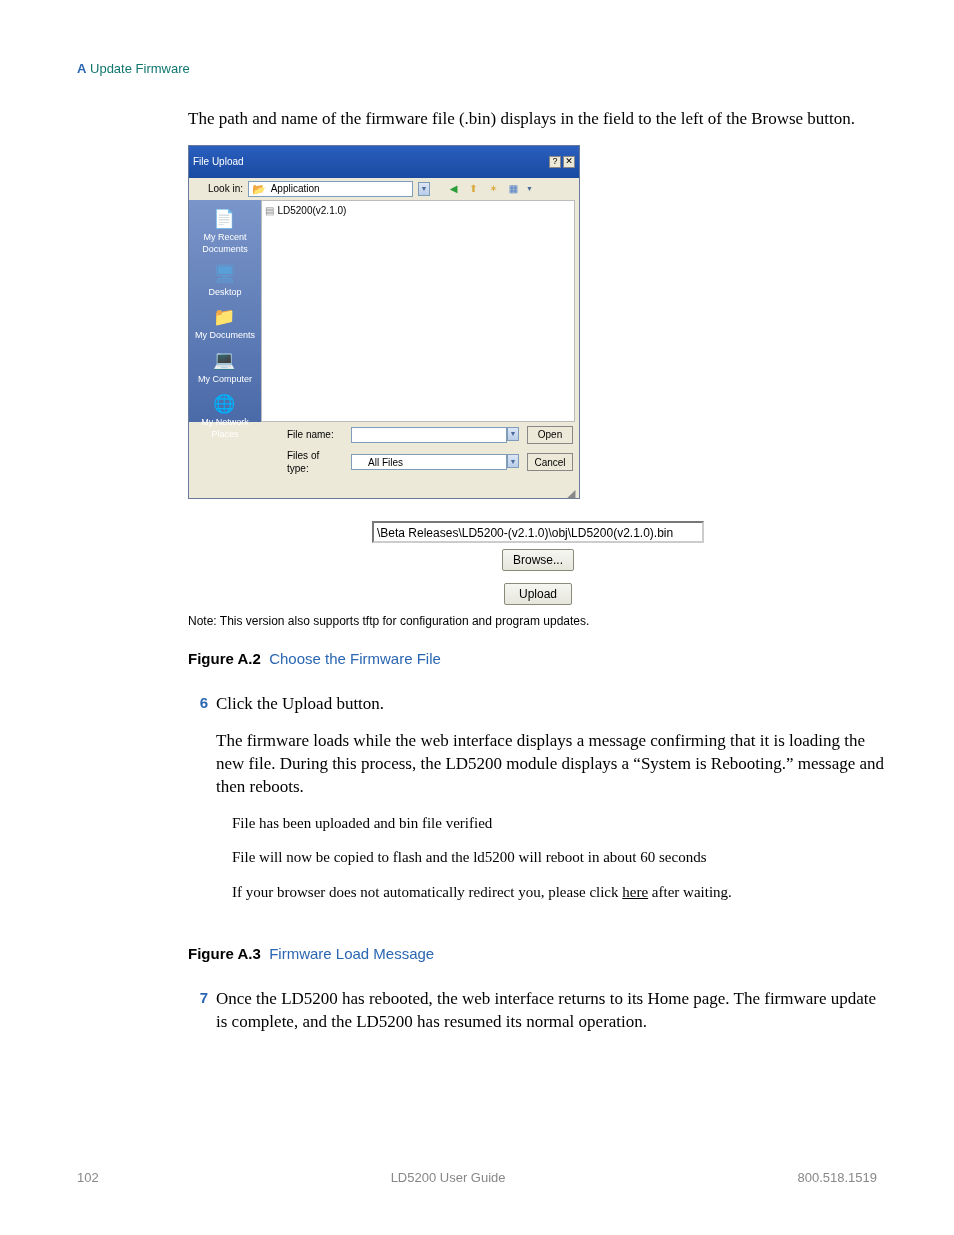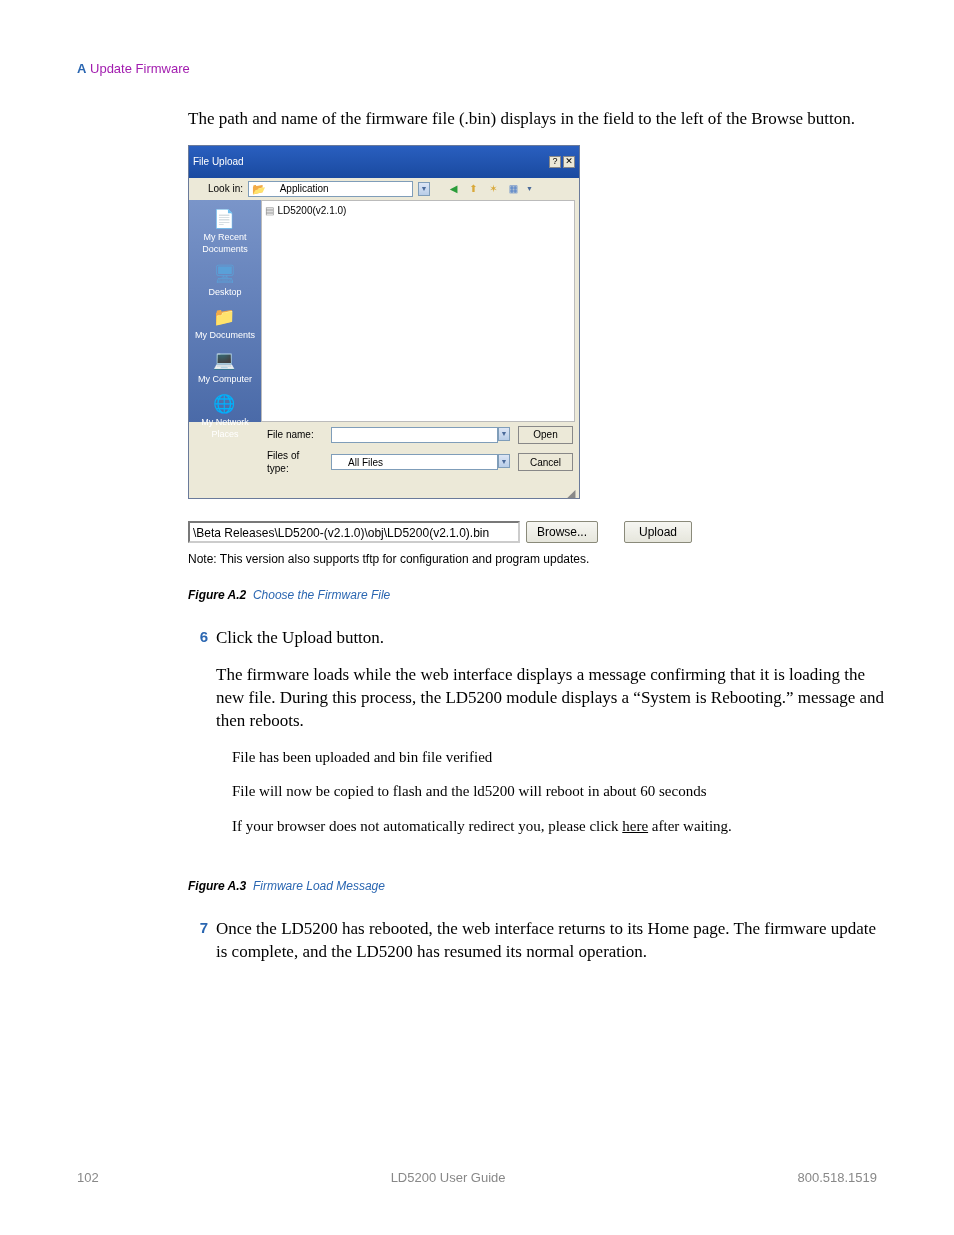--- a/index.html
+++ b/index.html
@@ -14,21 +14,21 @@
     line-height: 1.35;
   }
   .header {
     position: absolute;
     top: 60px;
     left: 77px;
     font-family: Arial, Helvetica, sans-serif;
     font-size: 13px;
   }
   .header .appx { color: #2a66b1; font-weight: bold; }
-  .header .title { color: #a21caf; text-align: center; }
+  .header .title { color: #0f766e; text-align: center; }
   .content {
     position: absolute;
     left: 188px;
     top: 108px;
     width: 700px;
   }
   .para { margin-bottom: 14px; }
 
   
   .dlg {
@@ -136,40 +136,41 @@
   }
   .file-item {
     display: flex;
     align-items: center;
     gap: 3px;
     font-size: 10px;
   }
   .dlg-bottom {
     padding: 4px 6px 6px;
     background: #ece9d8;
+    gap: 20px;
   }
   .dlg-row {
     display: flex;
     align-items: center;
     gap: 8px;
     margin-bottom: 5px;
   }
   .dlg-row label { width: 56px; font-size: 10px; }
   .dlg-input {
     flex: 1;
     background: #fff;
     border: 1px solid #7f9db9;
     height: 16px;
     display: flex;
     align-items: center;
     padding: 0 16px;
     font-size: 10px;
   }
   .dlg-btn {
-    width: 55px;
+    width: 46px;
     height: 18px;
     background: #ece9d8;
     border: 1px solid #888;
     font-size: 10px;
     display: flex;
     align-items: center;
     justify-content: center;
   }
   .dlg-grip {
     position: absolute;
@@ -185,20 +186,21 @@
   .cfg-block {
     font-family: Arial, Helvetica, sans-serif;
     font-size: 12px;
     margin-top: 22px;
   }
   .cfg-row {
     display: flex;
     align-items: center;
     gap: 6px;
     margin: 8px 0;
+    flex-direction: column;
   }
   .path-box {
     border: 2px inset #ccc;
     background: #fff;
     height: 22px;
     width: 332px;
     padding: 2px 3px;
     font-size: 12px;
     white-space: nowrap;
     overflow: hidden;
@@ -210,24 +212,23 @@
     padding: 0 10px;
     font-family: Tahoma, Arial, sans-serif;
     font-size: 12px;
     display: flex;
     align-items: center;
     border-radius: 2px;
   }
 
   .fig-caption {
     font-family: Arial, Helvetica, sans-serif;
-    font-size: 12px;
+    font-size: 15px;
     margin-top: 20px;
     margin-bottom: 24px;
-    font-style: italic;
   }
   .fig-caption .lbl { font-weight: bold; color: #000; }
   .fig-caption .txt { color: #2a66b1; }
 
   .step-row { display: flex; margin-bottom: 10px; }
   .step-num {
     color: #2a66b1;
     font-family: Arial, Helvetica, sans-serif;
     font-weight: bold;
     font-size: 15px;
@@ -274,21 +275,21 @@
       <span>File Upload</span>
       <div class="dlg-title-btns">
         <div class="dlg-winbtn">?</div>
         <div class="dlg-winbtn">✕</div>
       </div>
     </div>
     <div class="dlg-toolbar">
       <span style="width:48px;text-align:right;">Look in:</span>
       <div class="look-combo">
         <span class="folder-icon">📂</span>
-        <span style="margin-left:14px;">Application</span>
+        <span style="margin-left:5px;">Application</span>
       </div>
       <div class="combo-arrow">▼</div>
       <span style="width:6px;"></span>
       <span class="tb-icon" style="color:#2a9d3a;">◀</span>
       <span class="tb-icon" style="color:#d9a93a;">⬆</span>
       <span class="tb-icon" style="color:#d9a93a;">✶</span>
       <span class="tb-icon" style="color:#4a7ac7;">▦</span>
       <span style="font-size:7px;color:#4a6a9a;">▼</span>
     </div>
     <div class="dlg-body">

